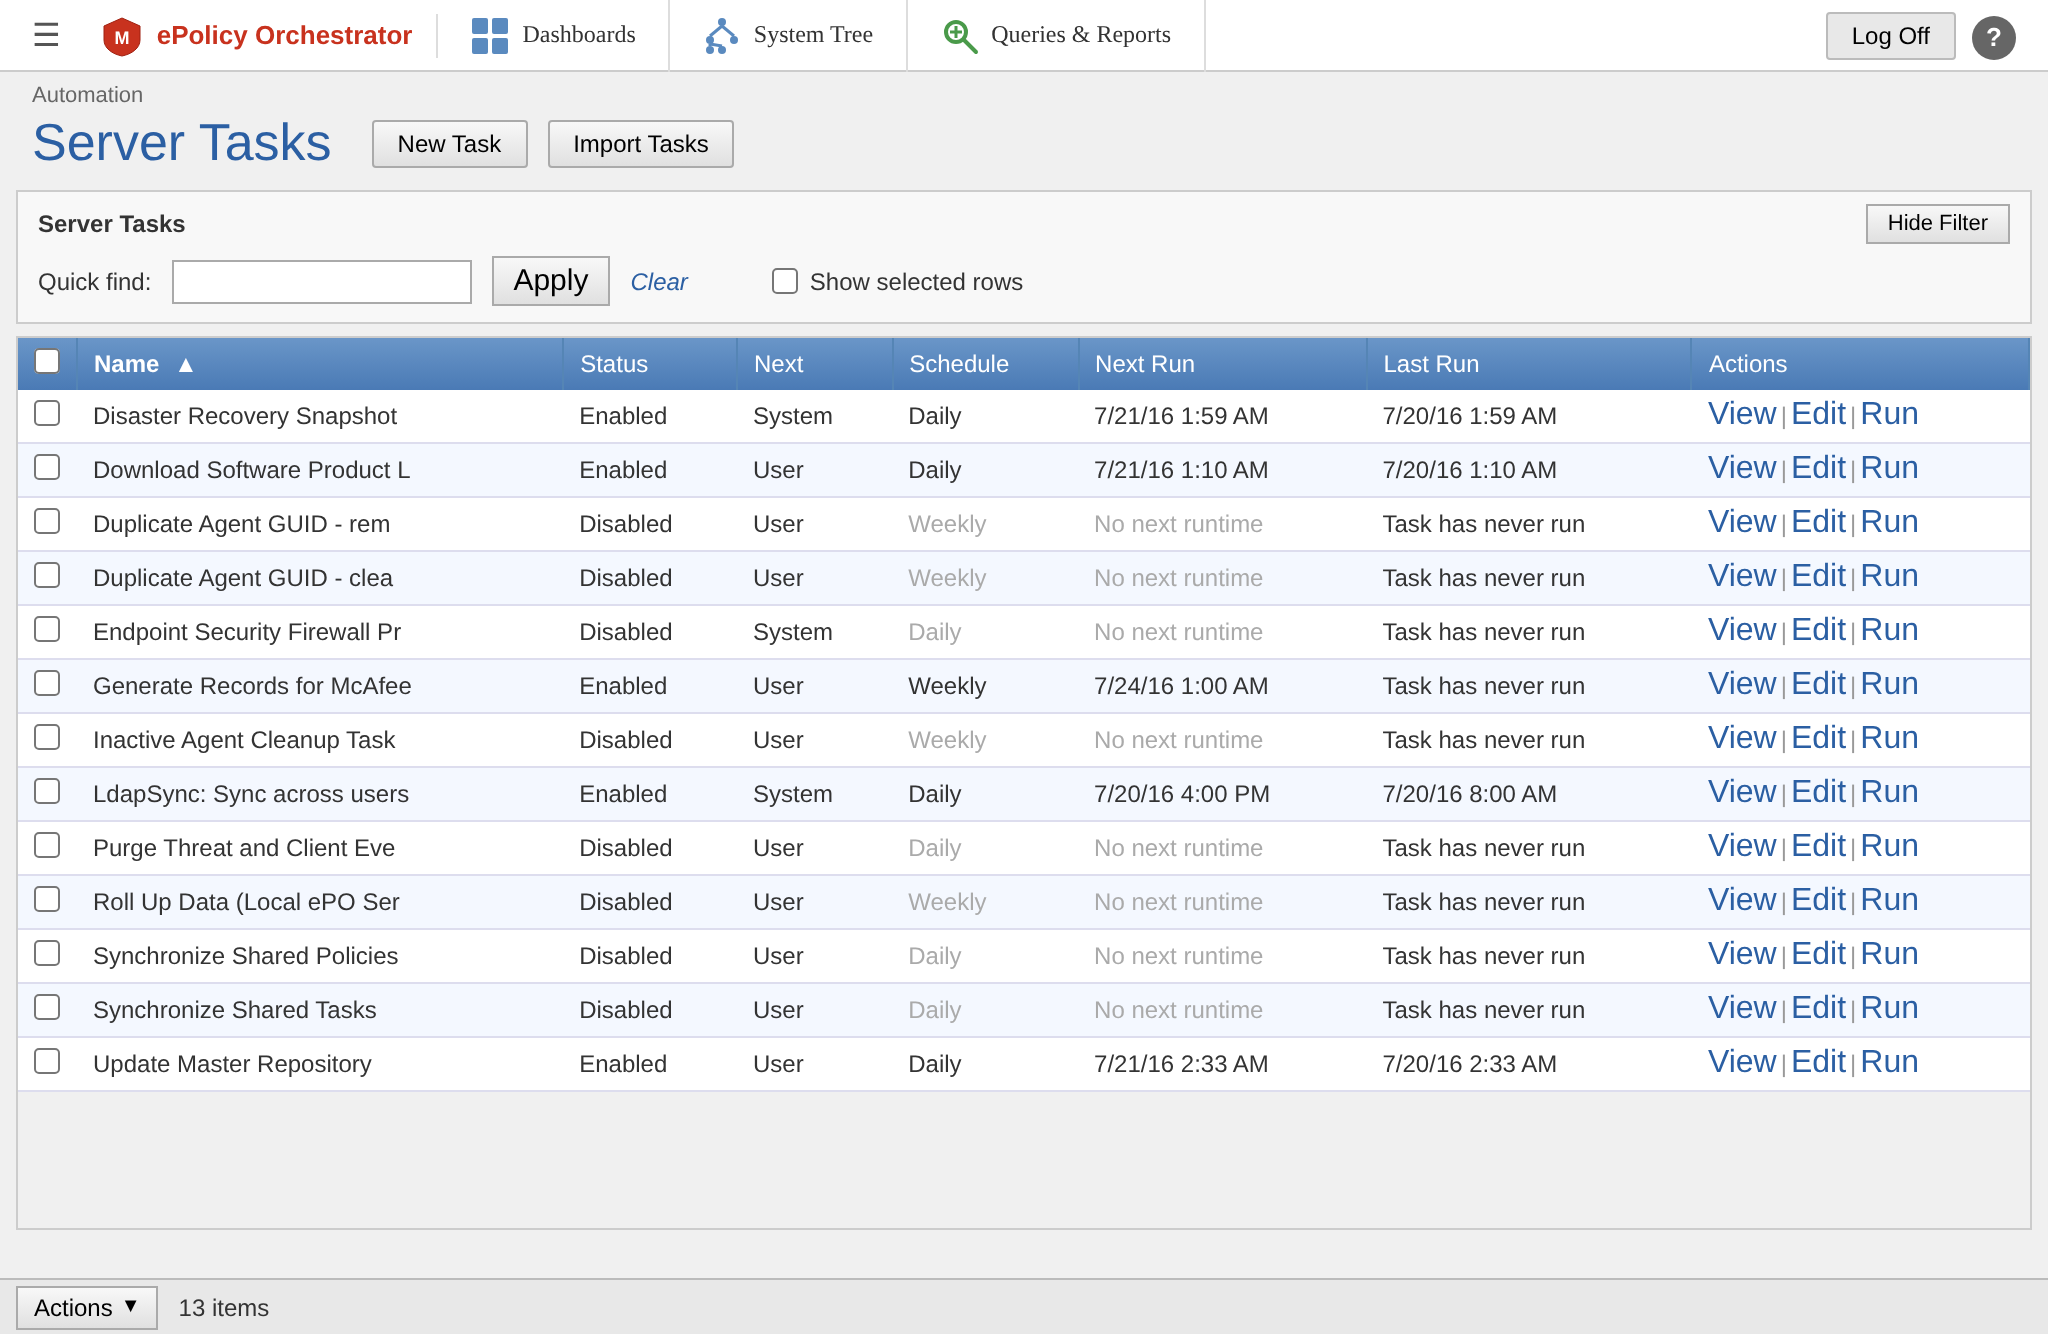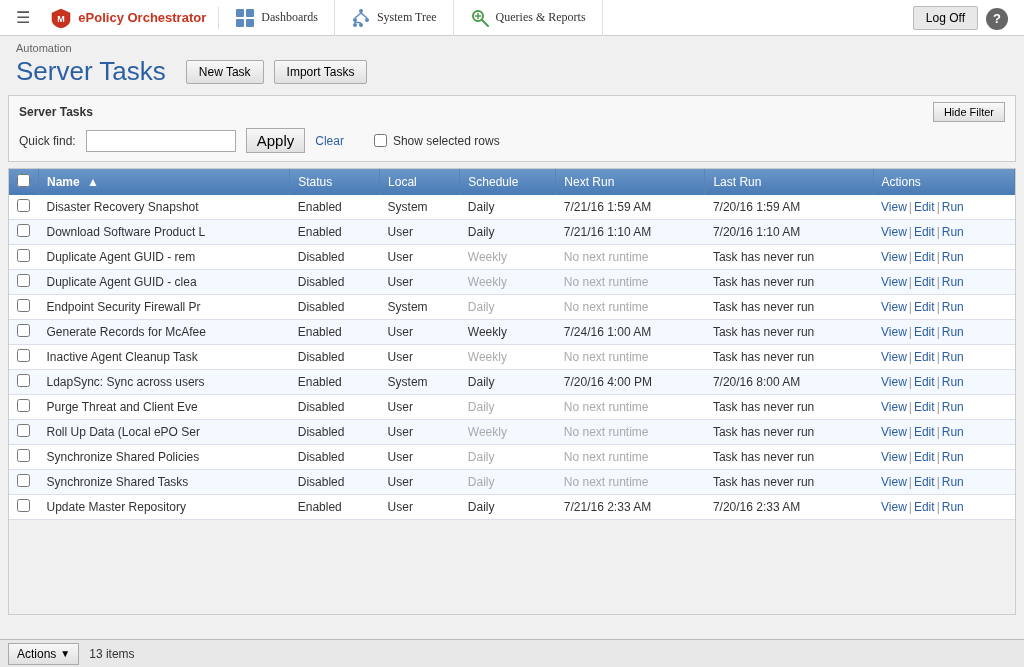--- a/index.html
+++ b/index.html
@@ -49,22 +49,22 @@
     }
     .filter-row { display: flex; align-items: center; gap: 10px; margin-top: 6px; }
     .quick-find-label { font-size: 12px; color: #333; }
     .quick-find-input {
       border: 1px solid #aaa; padding: 2px 4px; font-size: 12px; width: 150px; height: 22px;
     }
     .apply-btn {
       background: linear-gradient(to bottom, #f8f8f8, #e0e0e0);
       border: 1px solid #aaa; padding: 3px 10px; cursor: pointer; font-size: 15px;
     }
-    .clear-link { color: #2b5fa3; cursor: pointer; font-size: 12px; text-decoration: none; }
-    .show-selected-row { display: flex; align-items: flex-start; gap: 6px; margin-left: 20px; }
+    .clear-link { color: #2b5fa3; cursor: pointer; font-size: 12px; text-decoration: none; font-style: italic; }
+    .show-selected-row { display: flex; align-items: flex-start; gap: 6px; margin-left: 32px; }
     .show-selected-row input { cursor: pointer; }
 
     
     .table-container {
       margin: 6px 8px 0 8px;
       border: 1px solid #ccc;
       overflow-y: auto;
       height: calc(667px - 36px - 62px - 56px - 38px - 28px);
       position: relative;
     }
@@ -79,21 +79,21 @@
       background: linear-gradient(to bottom, #6a96c8, #4a7ab5);
     }
     .tasks-table thead th:first-child { width: 28px; text-align: center; }
     .tasks-table thead .sort-col { font-weight: bold; }
     .sort-arrow { margin-left: 4px; }
     .tasks-table tbody tr { border-bottom: 1px solid #dde; }
     .tasks-table tbody tr:nth-child(even) { background: #f4f8ff; }
     .tasks-table tbody td { padding: 4px 8px; font-size: 12px; white-space: nowrap; overflow: hidden; max-width: 200px; text-overflow: ellipsis; }
     .tasks-table tbody td:first-child { text-align: center; width: 28px; }
     .text-muted { color: #aaa; }
-    .action-link { color: #2b5fa3; cursor: pointer; text-decoration: none; font-size: 12px; }
+    .action-link { color: #2b5fa3; cursor: pointer; text-decoration: none; font-size: 16px; }
     .action-sep { color: #999; margin: 0 2px; }
 
     
     .bottom-bar {
       position: fixed; bottom: 0; left: 0; right: 0;
       background: #e8e8e8; border-top: 1px solid #bbb;
       height: 28px; display: flex; align-items: center; padding: 0 8px; gap: 10px;
     }
     .actions-btn {
       display: flex; align-items: center; background: linear-gradient(to bottom, #f8f8f8, #e0e0e0);
@@ -185,21 +185,21 @@
   </div>
 </div>
 
 <div class="table-container">
   <table class="tasks-table">
     <thead>
       <tr>
         <th><input type="checkbox" style=""></th>
         <th class="sort-col">Name <span class="sort-arrow">▲</span></th>
         <th>Status</th>
-        <th>Local</th>
+        <th>Next</th>
         <th>Schedule</th>
         <th>Next Run</th>
         <th>Last Run</th>
         <th>Actions</th>
       </tr>
     </thead>
     <tbody id="table-body">
     <tr>
     <td>
       <input type="checkbox" style="">

